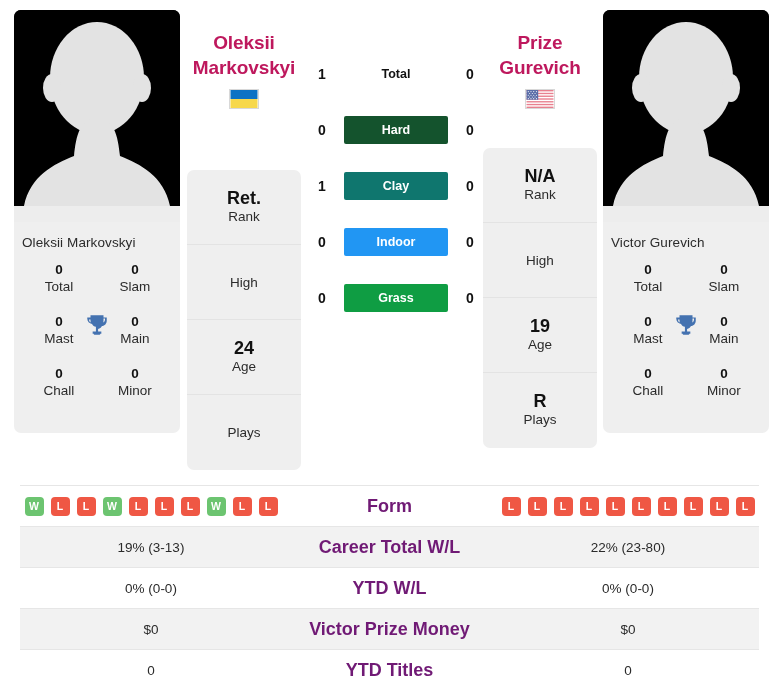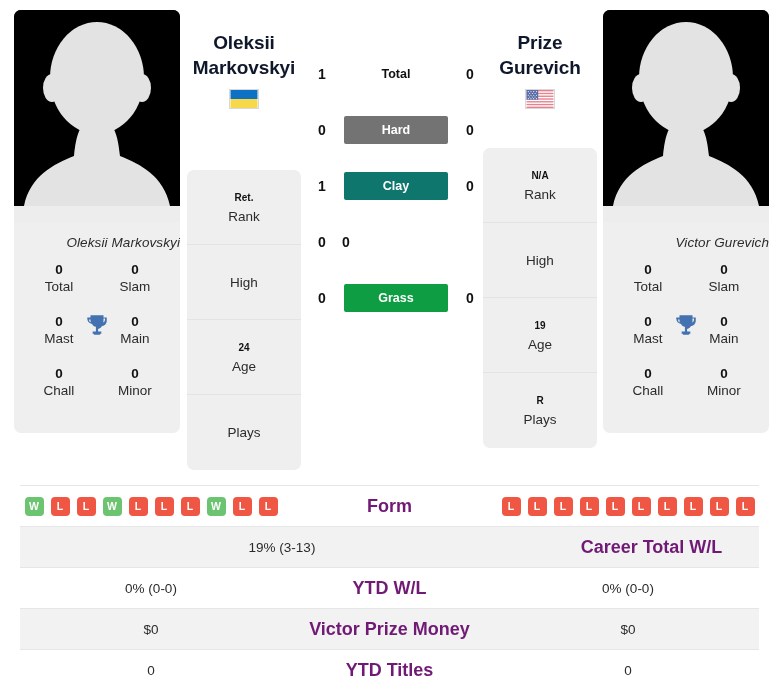--- a/index.html
+++ b/index.html
@@ -24,22 +24,22 @@
   .player-col.left  { left: 14px; }
   .player-col.right { left: 603px; }
 
   .avatar-box {
     position: relative; height: 212px;
     background: #000000; overflow: hidden;
   }
   .avatar-svg { display: block; width: 100%; height: 100%; }
 
   .card-name {
-    text-align: right; font-size: 13.5px; color: #2b2b2b;
-    padding: 13px 0 11px; letter-spacing: .1px; font-style: italic;
+    text-align: left; font-size: 13.5px; color: #2b2b2b;
+    padding: 13px 8px 11px; letter-spacing: .1px;
   }
 
   .trophy-grid {
     position: relative; padding: 0 0 16px;
   }
   .trow {
     display: flex; align-items: flex-start; justify-content: space-between;
     padding: 0 18px 17px;
   }
   .tcell { width: 54px; text-align: center; }
@@ -57,29 +57,29 @@
   }
   .info-card.left  { left: 187px; top: 170px; }
   .info-card.right { left: 483px; top: 148px; }
   .info-cell {
     height: 75px;
     display: flex; flex-direction: column;
     align-items: center; justify-content: center;
     border-bottom: 1px solid #e3e3e3;
   }
   .info-cell:last-child { border-bottom: none; }
-  .info-val { font-size: 10px; font-weight: bold; color: #111; line-height: 18px; }
+  .info-val { font-size: 18px; font-weight: bold; color: #111; line-height: 18px; }
   .info-lab { font-size: 13.5px; color: #2b2b2b; line-height: 19px; }
 
   
   .name-block { position: absolute; width: 150px; text-align: center; }
   .name-block.left  { left: 169px; top: 30px; }
   .name-block.right { left: 465px; top: 30px; }
   .pname {
-    font-size: 19px; font-weight: bold; color: #0f172a;
+    font-size: 19px; font-weight: bold; color: #be185d;
     line-height: 25px; letter-spacing: -.1px;
   }
   .flag { margin: 9px auto 0; width: 30px; height: 20px; display: block; border: 1px solid #d8d8d8; }
 
   
   .surfaces { position: absolute; left: 310px; top: 60px; width: 172px; }
   .srow { display: flex; align-items: center; height: 28px; margin-bottom: 28px; }
   .srow:last-child { margin-bottom: 0; }
   .snum {
     width: 24px; text-align: center; font-size: 14px;
@@ -310,30 +310,31 @@
     </div>
 
     <div class="surfaces">
       <div class="srow">
         <div class="snum">1</div>
         <div class="spill plain">Total</div>
         <div class="snum">0</div>
       </div>
       <div class="srow">
         <div class="snum">0</div>
-        <div class="spill" style="background: #737373;">Hard</div>
+        <div class="spill" style="background: #14532d;">Hard</div>
         <div class="snum">0</div>
       </div>
       <div class="srow">
         <div class="snum">1</div>
         <div class="spill" style="background: #0f766e;">Clay</div>
         <div class="snum">0</div>
       </div>
       <div class="srow">
         <div class="snum">0</div>
+        <div class="spill" style="background: rgb(33, 150, 243);">Indoor</div>
         <div class="snum">0</div>
       </div>
       <div class="srow">
         <div class="snum">0</div>
         <div class="spill" style="background: rgb(15, 157, 67);">Grass</div>
         <div class="snum">0</div>
       </div>
     </div>
   </div>
 
@@ -367,20 +368,21 @@
             <div class="badge" style="background: rgb(239, 87, 68);">L</div>
             <div class="badge" style="background: rgb(239, 87, 68);">L</div>
             <div class="badge" style="background: rgb(239, 87, 68);">L</div>
           </div>
       </div>
     </div>
 
     <div class="srowline even">
       <div class="col-l">19% (3-13)</div>
       <div class="col-c">Career Total W/L</div>
+      <div class="col-r">22% (23-80)</div>
     </div>
 
     <div class="srowline odd">
       <div class="col-l">0% (0-0)</div>
       <div class="col-c">YTD W/L</div>
       <div class="col-r">0% (0-0)</div>
     </div>
 
     <div class="srowline even">
       <div class="col-l">$0</div>

